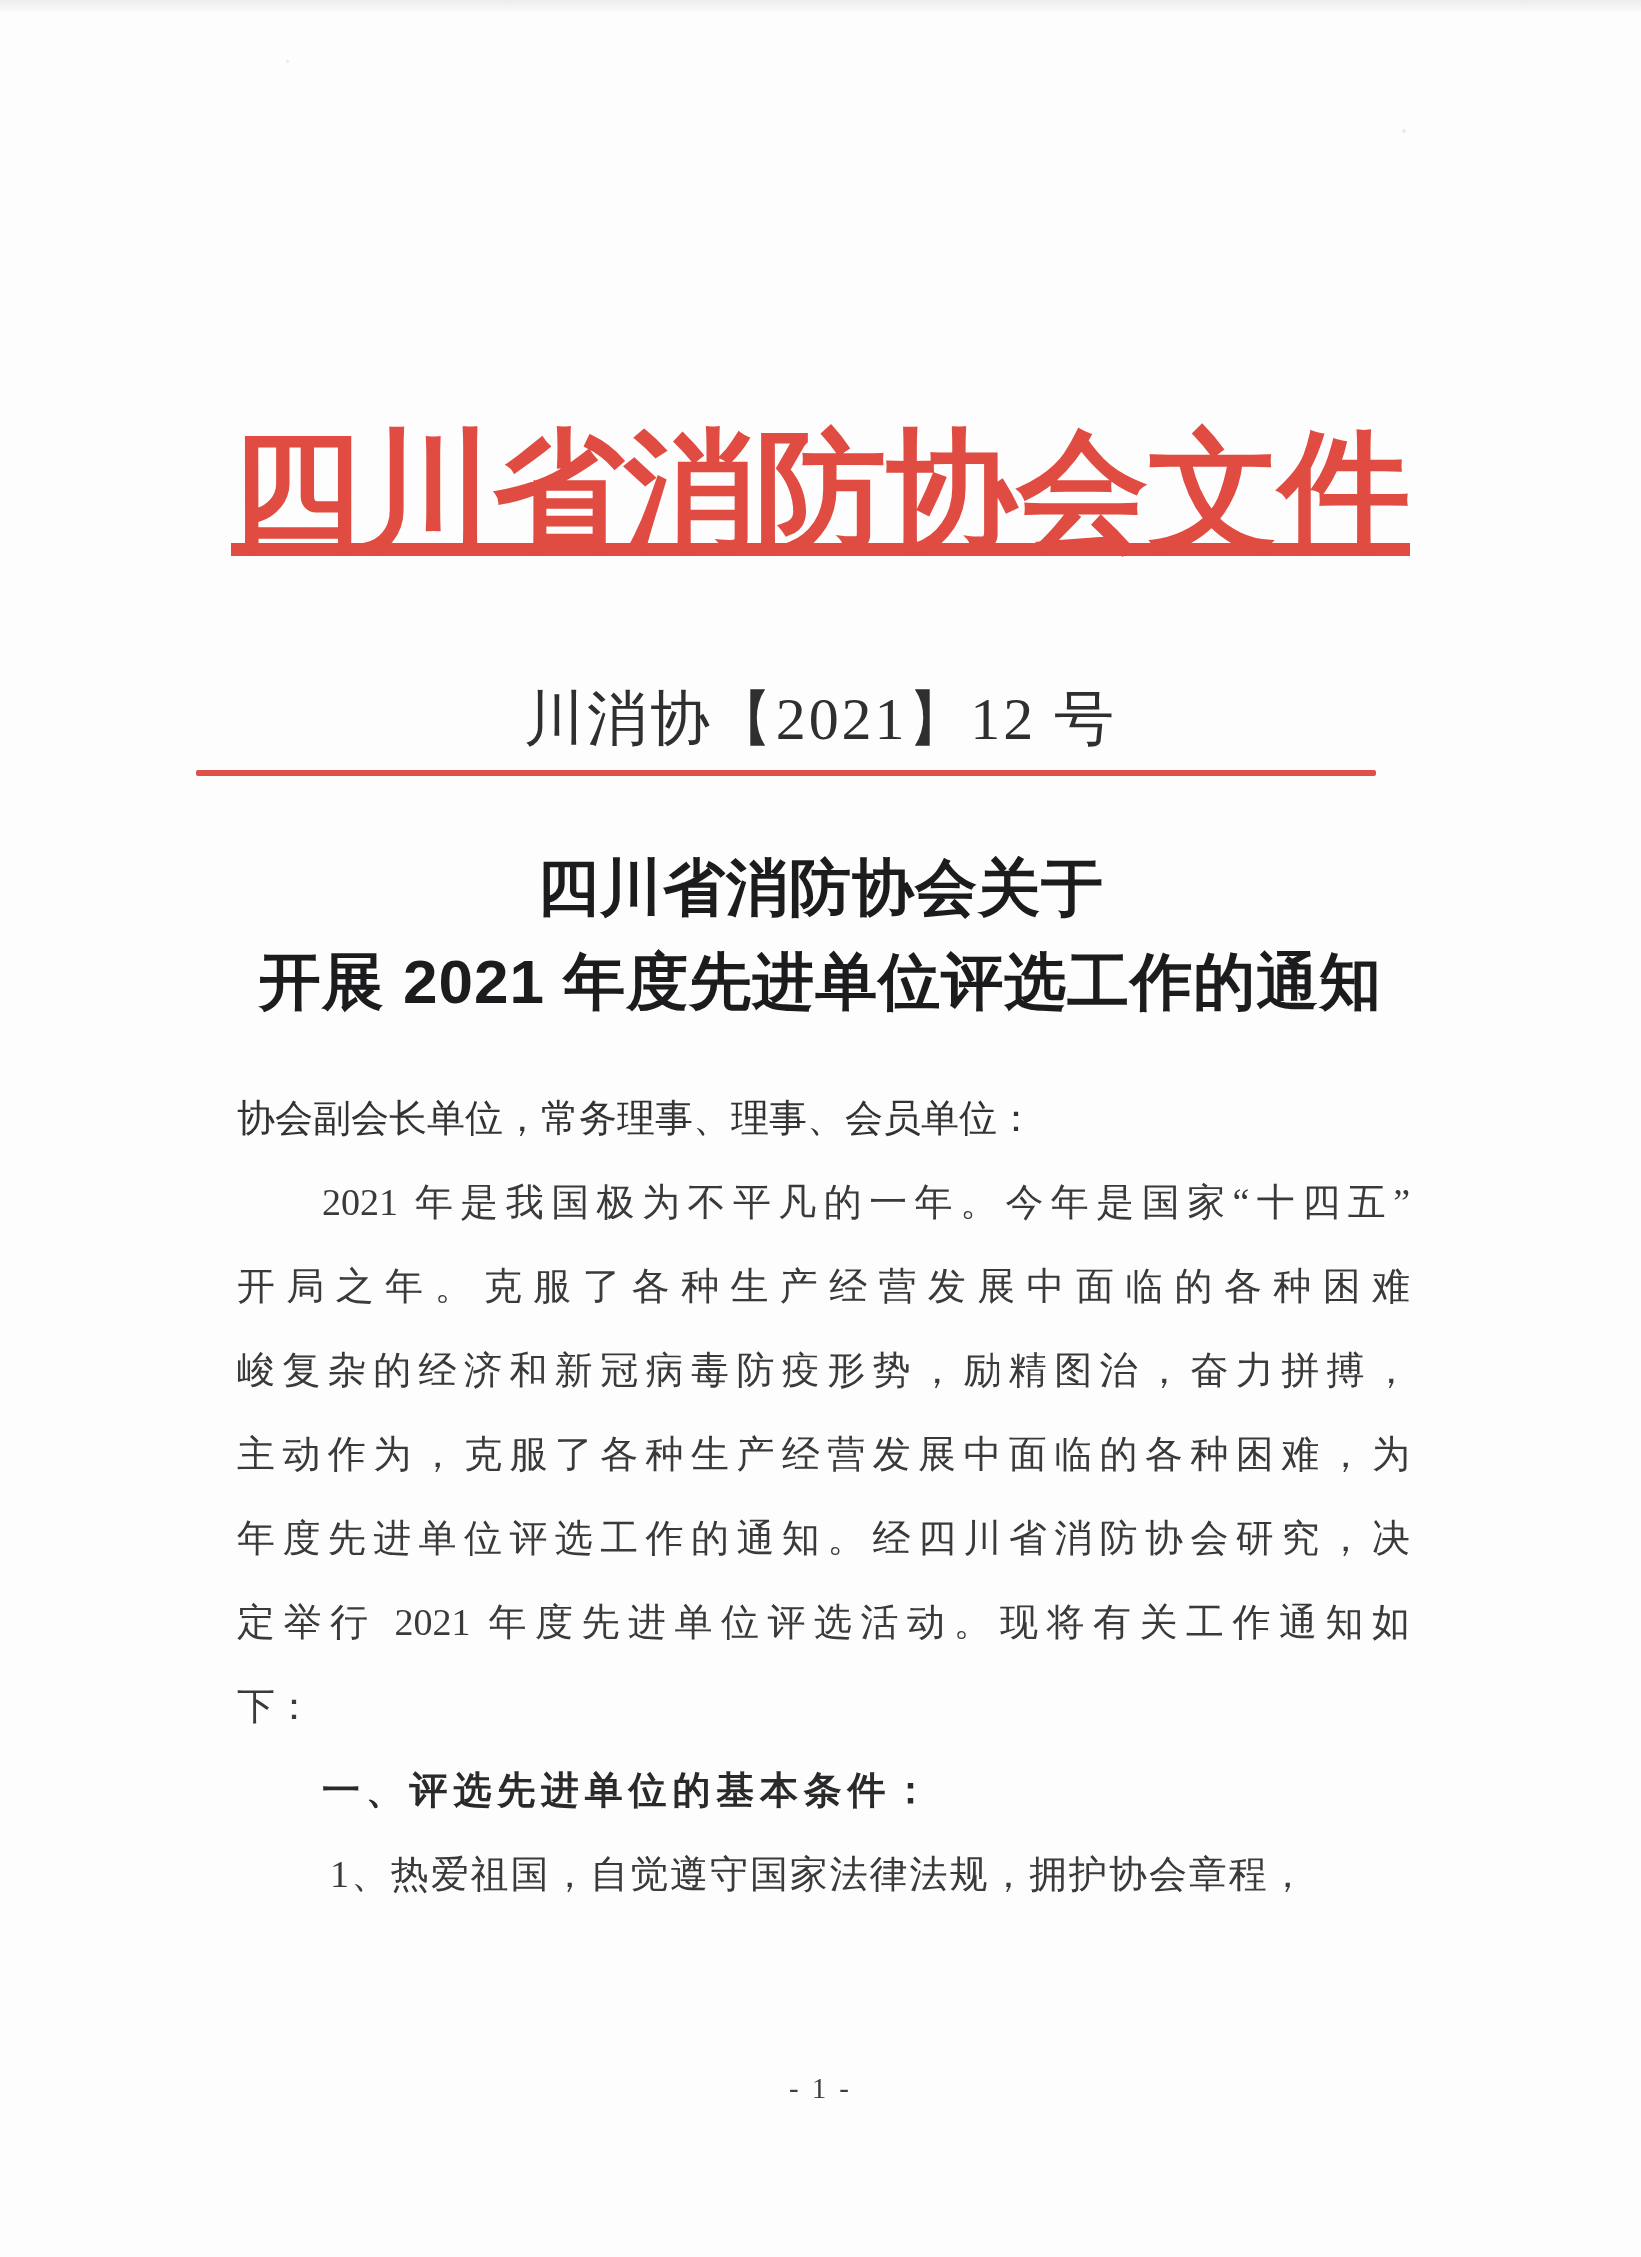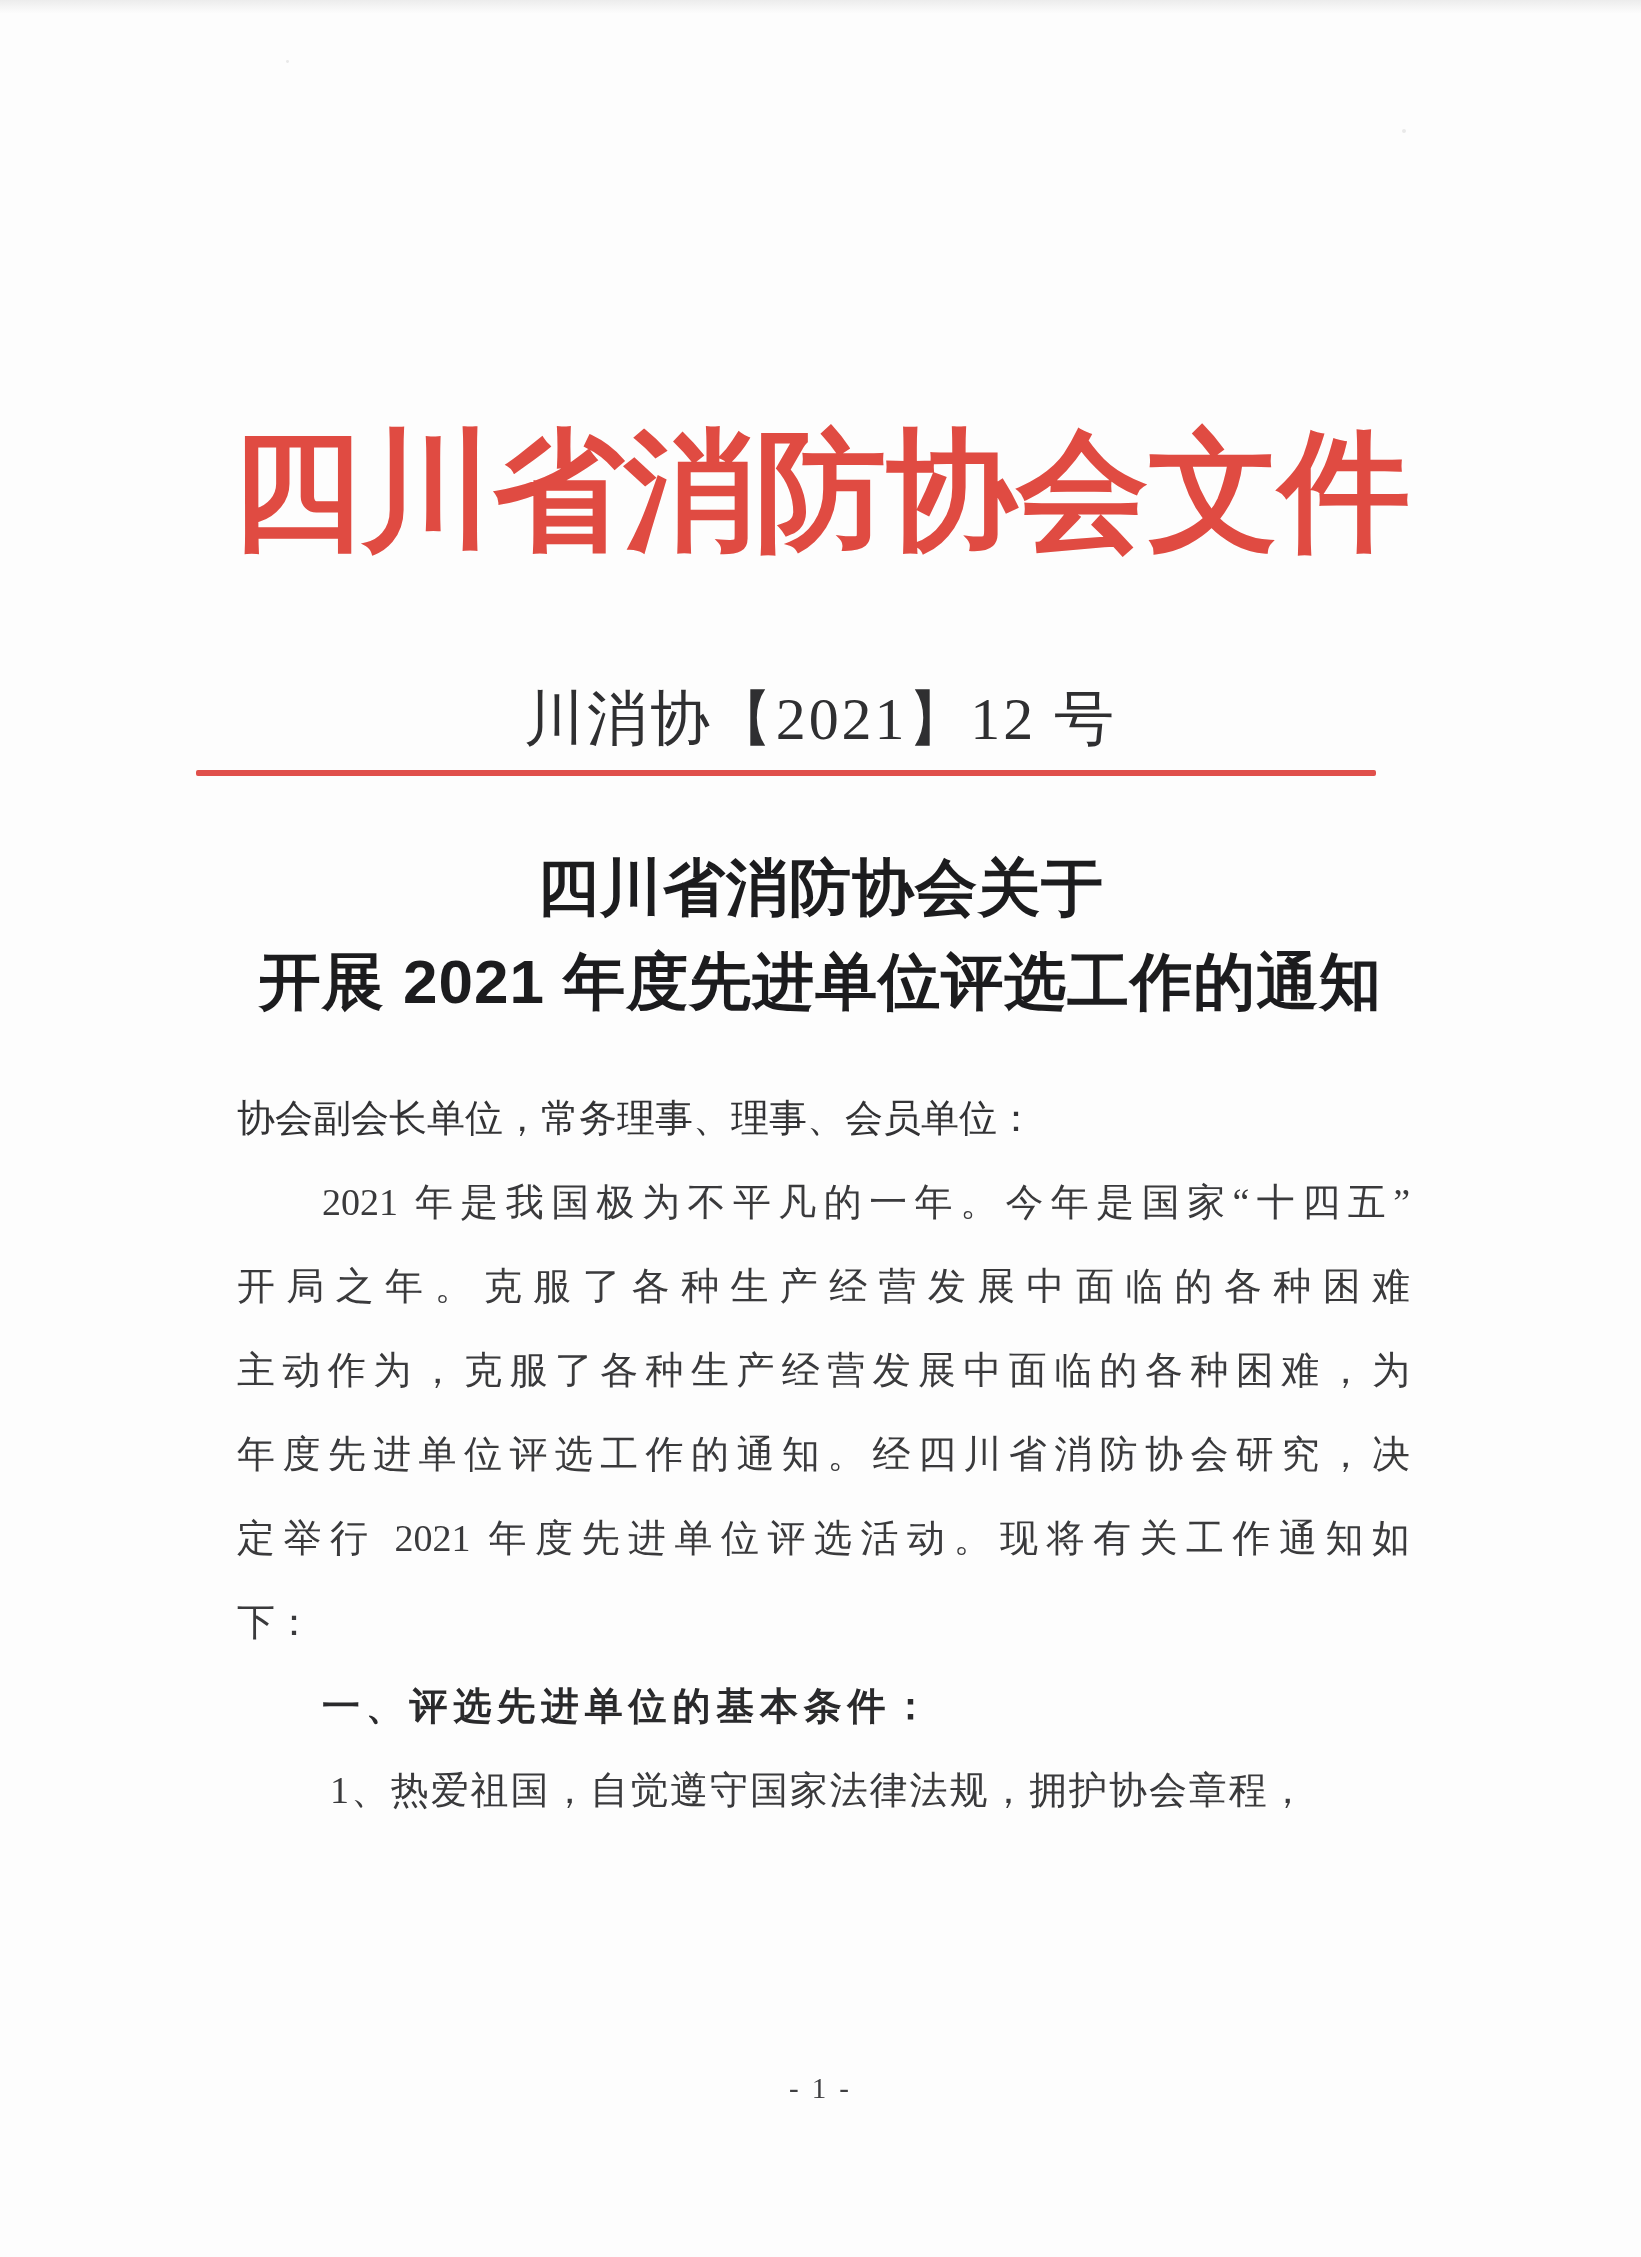--- a/index.html
+++ b/index.html
@@ -24,20 +24,21 @@
 
   .masthead {
     position: absolute;
     top: 410px; left: 0; width: 100%;
     text-align: center;
     font-size: 131px;
     font-weight: bold;
     letter-spacing: 0px;
     line-height: 1.25;
     white-space: nowrap;
+    text-decoration: underline;
   }
   .doc-number {
     position: absolute;
     top: 679px; left: 0; width: 100%;
     text-align: center;
     font-size: 60px;
     letter-spacing: 2.9px;
     color: #2f2f31;
     white-space: nowrap;
   }
@@ -106,20 +107,21 @@
 
   <div class="notice-title" style="color: rgb(28, 28, 30);">
     <div>四川省消防协会关于</div>
     <div>开展 2021 年度先进单位评选工作的通知</div>
   </div>
 
   <div class="text-block" style="color: rgb(58, 58, 60);">
     <div class="line salutation">协会副会长单位，常务理事、理事、会员单位：</div>
     <div class="line just indent">2021 年是我国极为不平凡的一年。今年是国家“十四五”</div>
     <div class="line just">开局之年。克服了各种生产经营发展中面临的各种困难</div>
+    <div class="line just">峻复杂的经济和新冠病毒防疫形势，励精图治，奋力拼搏，</div>
     <div class="line just">主动作为，克服了各种生产经营发展中面临的各种困难，为</div>
     <div class="line just">年度先进单位评选工作的通知。经四川省消防协会研究，决</div>
     <div class="line just">定举行 2021 年度先进单位评选活动。现将有关工作通知如</div>
     <div class="line">下：</div>
     <div class="line heading">一、评选先进单位的基本条件：</div>
     <div class="line item">1、热爱祖国，自觉遵守国家法律法规，拥护协会章程，</div>
   </div>
 
   <div class="page-number">- 1 -</div>
 

